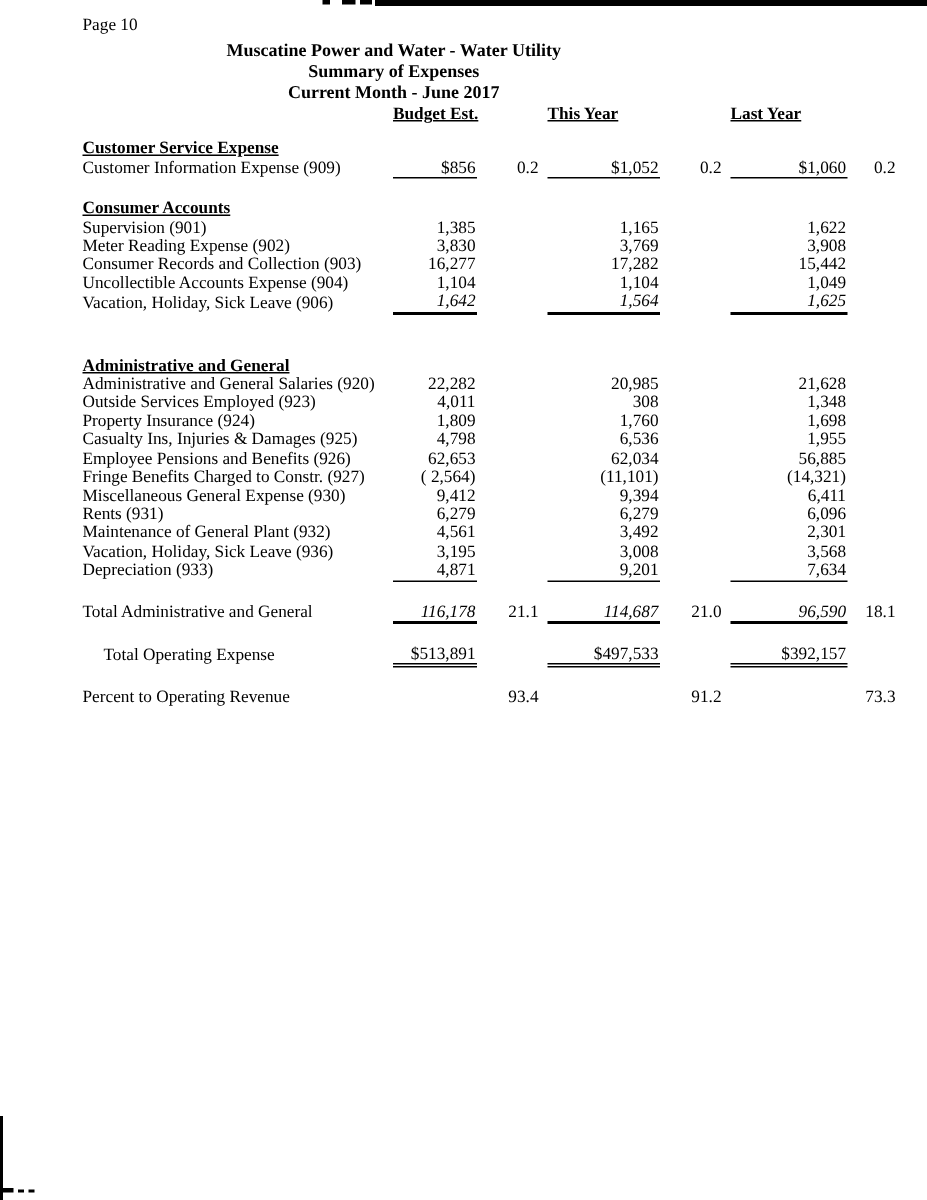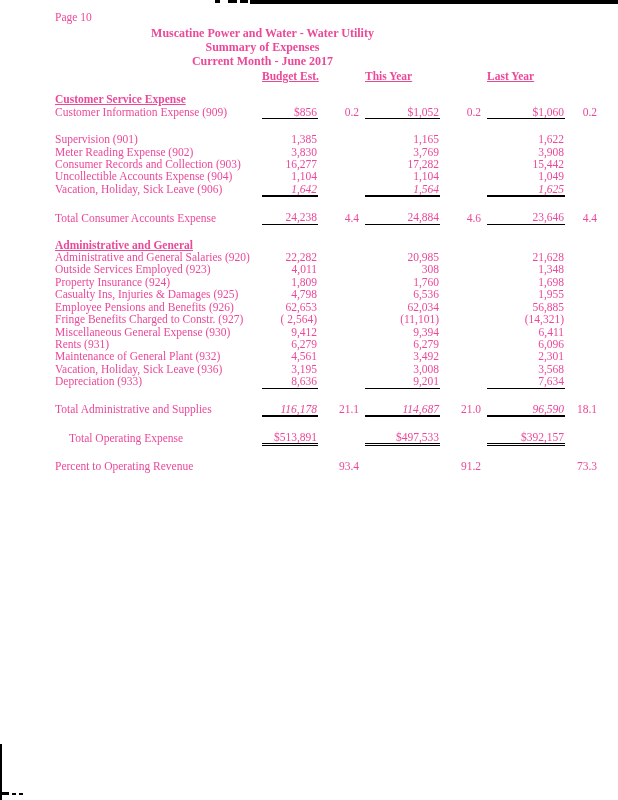--- a/index.html
+++ b/index.html
@@ -1,18 +1,18 @@
 <!DOCTYPE html>
 <html><head>
 <meta charset="utf-8">
 <style>
   html, body { margin:0; padding:0; background:#ffffff; }
   .page {
     position:relative; width:618px; height:800px; background:#ffffff;
-    font-family:"Liberation Serif", serif; color:#ec4899; overflow:hidden;
+    font-family:"Liberation Serif", serif; color:#000000; overflow:hidden;
   }
   .page-num {
     position:absolute; left:55px; top:11px; font-size:11.5px;
   }
   .title-block {
     position:absolute; left:0; top:26px; width:525px; text-align:center;
   }
   .title-line { font-weight:bold; font-size:12px; line-height:14px; }
 
   table.expense {
@@ -111,20 +111,29 @@
           <td class="amount">$856</td>
           <td class="pct">0.2</td>
           <td class="amount">$1,052</td>
           <td class="pct">0.2</td>
           <td class="amount">$1,060</td>
           <td class="pct">0.2</td>
         </tr>
         <tr class="row-spacer">
           <td class="spacer" colspan="7"></td>
         </tr>
+        <tr class="row-section">
+          <td class="label">Consumer Accounts</td>
+          <td class="amount"></td>
+          <td class="pct"></td>
+          <td class="amount"></td>
+          <td class="pct"></td>
+          <td class="amount"></td>
+          <td class="pct"></td>
+        </tr>
         <tr class="row-detail">
           <td class="label">Supervision (901)</td>
           <td class="amount">1,385</td>
           <td class="pct"></td>
           <td class="amount">1,165</td>
           <td class="pct"></td>
           <td class="amount">1,622</td>
           <td class="pct"></td>
         </tr>
         <tr class="row-detail">
@@ -159,29 +168,20 @@
           <td class="amount">1,642</td>
           <td class="pct"></td>
           <td class="amount">1,564</td>
           <td class="pct"></td>
           <td class="amount">1,625</td>
           <td class="pct"></td>
         </tr>
         <tr class="row-spacer">
           <td class="spacer" colspan="7"></td>
         </tr>
-        <tr class="row-total rule-single">
-          <td class="label">Total Consumer Accounts Expense</td>
-          <td class="amount">24,238</td>
-          <td class="pct">4.4</td>
-          <td class="amount">24,884</td>
-          <td class="pct">4.6</td>
-          <td class="amount">23,646</td>
-          <td class="pct">4.4</td>
-        </tr>
         <tr class="row-spacer">
           <td class="spacer" colspan="7"></td>
         </tr>
         <tr class="row-section">
           <td class="label">Administrative and General</td>
           <td class="amount"></td>
           <td class="pct"></td>
           <td class="amount"></td>
           <td class="pct"></td>
           <td class="amount"></td>
@@ -272,32 +272,32 @@
           <td class="label">Vacation, Holiday, Sick Leave (936)</td>
           <td class="amount">3,195</td>
           <td class="pct"></td>
           <td class="amount">3,008</td>
           <td class="pct"></td>
           <td class="amount">3,568</td>
           <td class="pct"></td>
         </tr>
         <tr class="row-detail rule-single">
           <td class="label">Depreciation (933)</td>
-          <td class="amount">8,636</td>
+          <td class="amount">4,871</td>
           <td class="pct"></td>
           <td class="amount">9,201</td>
           <td class="pct"></td>
           <td class="amount">7,634</td>
           <td class="pct"></td>
         </tr>
         <tr class="row-spacer">
           <td class="spacer" colspan="7"></td>
         </tr>
         <tr class="row-total rule-heavy">
-          <td class="label">Total Administrative and Supplies</td>
+          <td class="label">Total Administrative and General</td>
           <td class="amount">116,178</td>
           <td class="pct">21.1</td>
           <td class="amount">114,687</td>
           <td class="pct">21.0</td>
           <td class="amount">96,590</td>
           <td class="pct">18.1</td>
         </tr>
         <tr class="row-spacer">
           <td class="spacer" colspan="7"></td>
         </tr>

